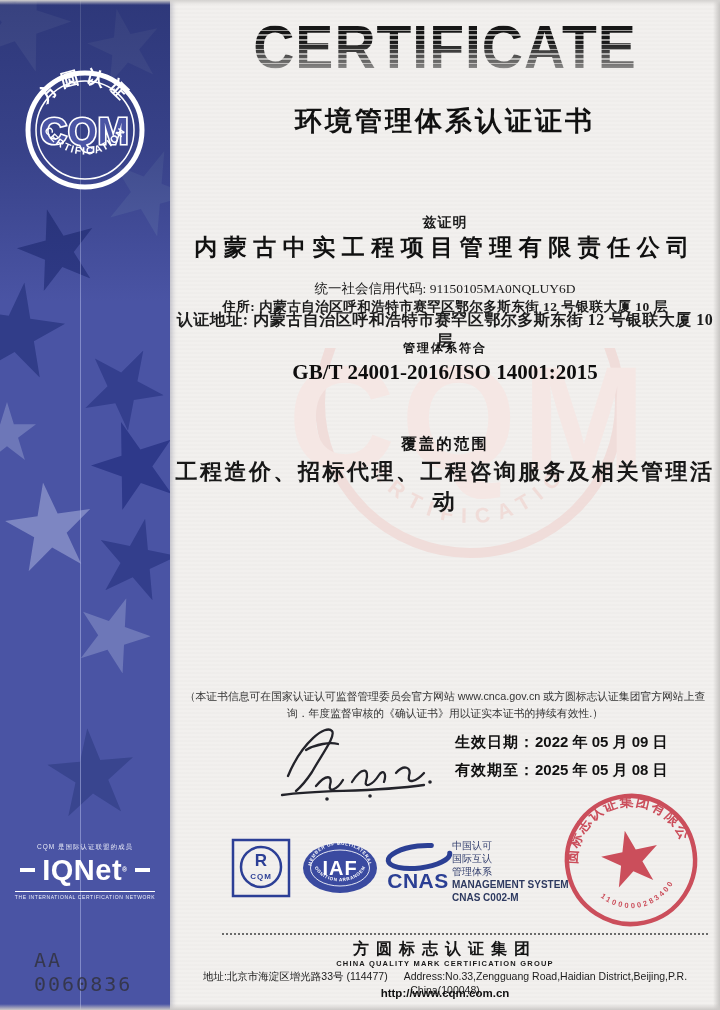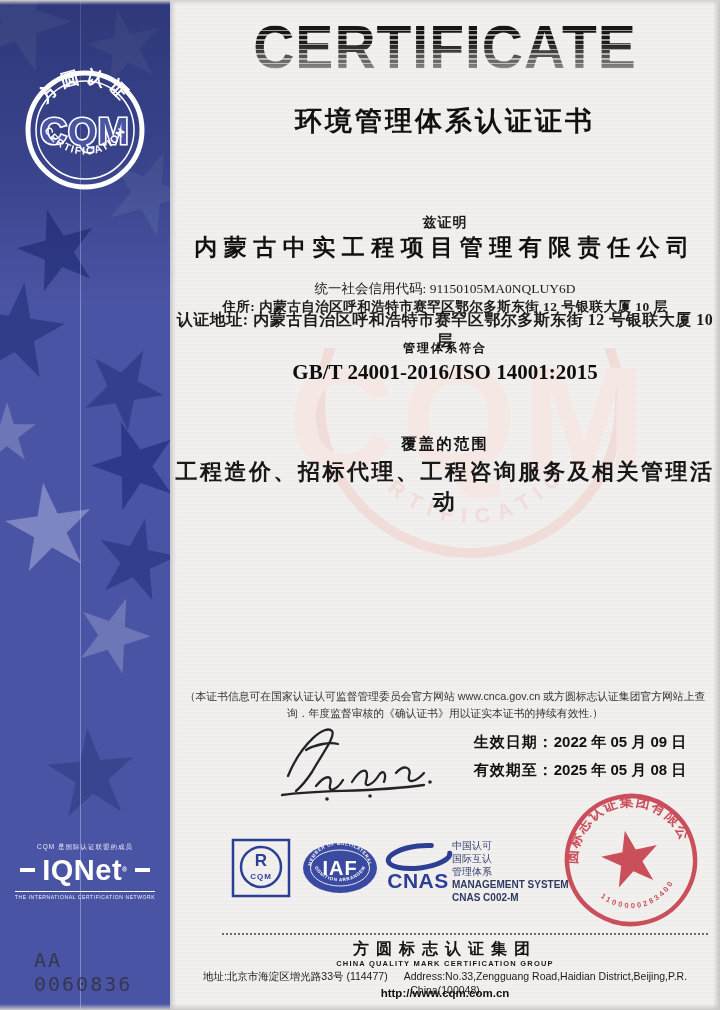--- a/index.html
+++ b/index.html
@@ -42,21 +42,21 @@
   #addr1{top:298px;font-family:"Liberation Serif",serif;font-size:13.5px;font-weight:bold;color:#1c1c1c;letter-spacing:.5px;}
   #addr2{top:310px;font-family:"Liberation Serif",serif;font-size:16px;font-weight:bold;color:#1c1c1c;letter-spacing:.5px;}
   #conform{top:340px;font-size:12px;font-weight:bold;letter-spacing:2px;color:#111;}
   #standard{top:360px;font-family:"Liberation Serif",serif;font-size:21px;font-weight:bold;color:#0e0e0e;}
   #scope-label{top:434px;font-size:15.5px;font-weight:bold;letter-spacing:2px;color:#151515;}
   #scope{top:457px;font-family:"Liberation Serif",serif;font-size:22px;font-weight:bold;letter-spacing:2.5px;color:#181818;}
   #note{top:688px;left:178px;width:534px;font-size:10.8px;line-height:17px;color:#333;}
   #watermark{position:absolute;left:270px;top:348px;z-index:0;}
   #signature{position:absolute;left:272px;top:716px;z-index:1;}
   #dates{position:absolute;left:455px;top:728px;width:250px;z-index:1;}
-  #dates .drow{font-size:15px;color:#101010;line-height:28px;text-align:center;}
+  #dates .drow{font-size:15px;color:#101010;line-height:28px;text-align:left;}
   #dates .dlab{font-weight:bold;letter-spacing:1px;}
   #dates .dval{font-weight:bold;}
   
   .logo-abs{position:absolute;z-index:2;}
   #accr{left:452px;top:839px;text-align:left;}
   #accr .cnl{font-size:10px;color:#333f6e;line-height:13px;}
   #accr .enl{font-size:10px;font-weight:bold;color:#2e3a60;line-height:13px;}
   
   #dotline{position:absolute;left:222px;top:933px;width:486px;border-top:2px dotted #6b6b6b;z-index:1;}
   #f-cn{top:939px;font-family:"Liberation Serif",serif;font-size:16px;font-weight:bold;letter-spacing:7px;color:#151515;}

